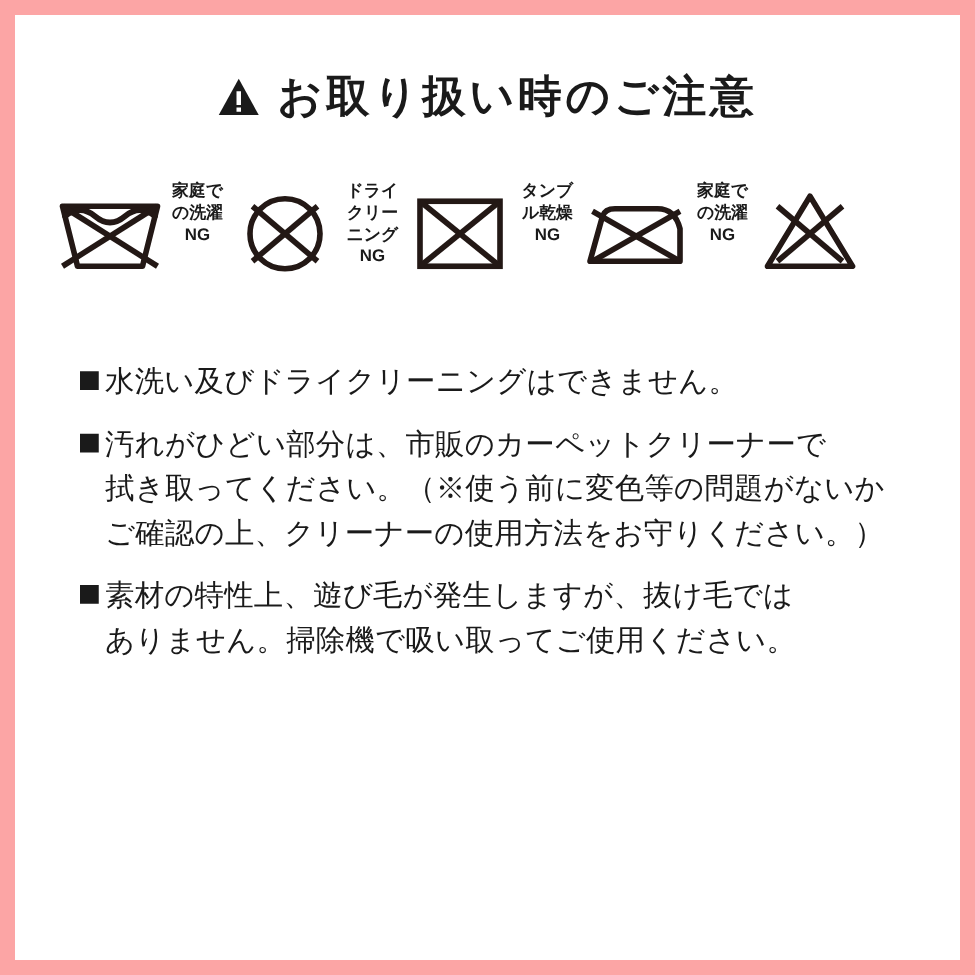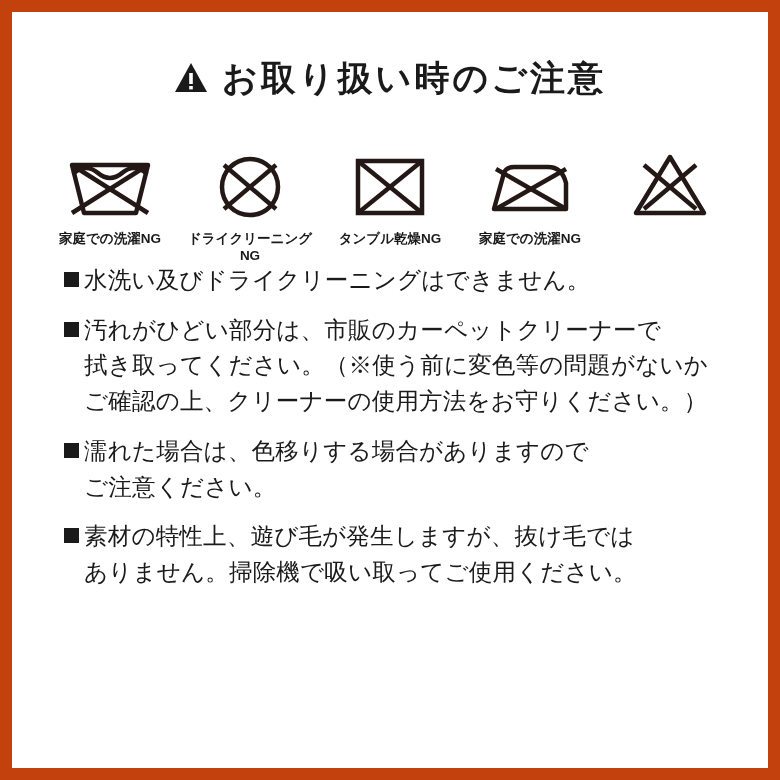--- a/index.html
+++ b/index.html
@@ -9,21 +9,21 @@
   body {
     width: 780px;
     height: 780px;
     background: #e9e9e9;
     font-family: "Liberation Sans", sans-serif;
   }
   #page {
     position: relative;
     width: 780px;
     height: 780px;
-    background: #c2410c;
+    background: #fca5a5;
     box-sizing: border-box;
     overflow: hidden;
   }
   #card {
     position: absolute;
     left: 12px;
     top: 12px;
     width: 756px;
     height: 756px;
     background: #ffffff;
@@ -61,22 +61,22 @@
     top: 128px;
     left: 28px;
     width: 700px;
     display: flex;
     align-items: flex-start;
     justify-content: space-between;
   }
   .sym-cell {
     width: 140px;
     display: flex;
-    flex-direction: column;
-    align-items: center;
+    flex-direction: row;
+    align-items: flex-start;
   }
   .sym-art {
     height: 86px;
     display: flex;
     align-items: center;
     justify-content: center;
   }
   .sym-label {
     margin-top: 4px;
     font-size: 13.5px;
@@ -85,21 +85,21 @@
     text-align: center;
     line-height: 1.28;
     letter-spacing: 0px;
     white-space: pre-line;
   }
 
   
   .notes {
     position: absolute;
     left: 52px;
-    top: 251px;
+    top: 276px;
     width: 670px;
   }
   .note {
     display: flex;
     align-items: flex-start;
     margin-bottom: 14px;
   }
   .bullet {
     flex: 0 0 auto;
     width: 15px;
@@ -198,24 +198,19 @@
         <span class="note-body">水洗い及びドライクリーニングはできません。</span>
       </div>
       <div class="note">
         <span class="bullet"></span>
         <span class="note-body">汚れがひどい部分は、市販のカーペットクリーナーで
 拭き取ってください。（※使う前に変色等の問題がないか
 ご確認の上、クリーナーの使用方法をお守りください。）</span>
       </div>
       <div class="note">
         <span class="bullet"></span>
-        <span class="note-body">濡れた場合は、色移りする場合がありますので
-ご注意ください。</span>
-      </div>
-      <div class="note">
-        <span class="bullet"></span>
         <span class="note-body">素材の特性上、遊び毛が発生しますが、抜け毛では
 ありません。掃除機で吸い取ってご使用ください。</span>
       </div>
     </div>
 
   </div>
 </div>
 
 </body></html>

